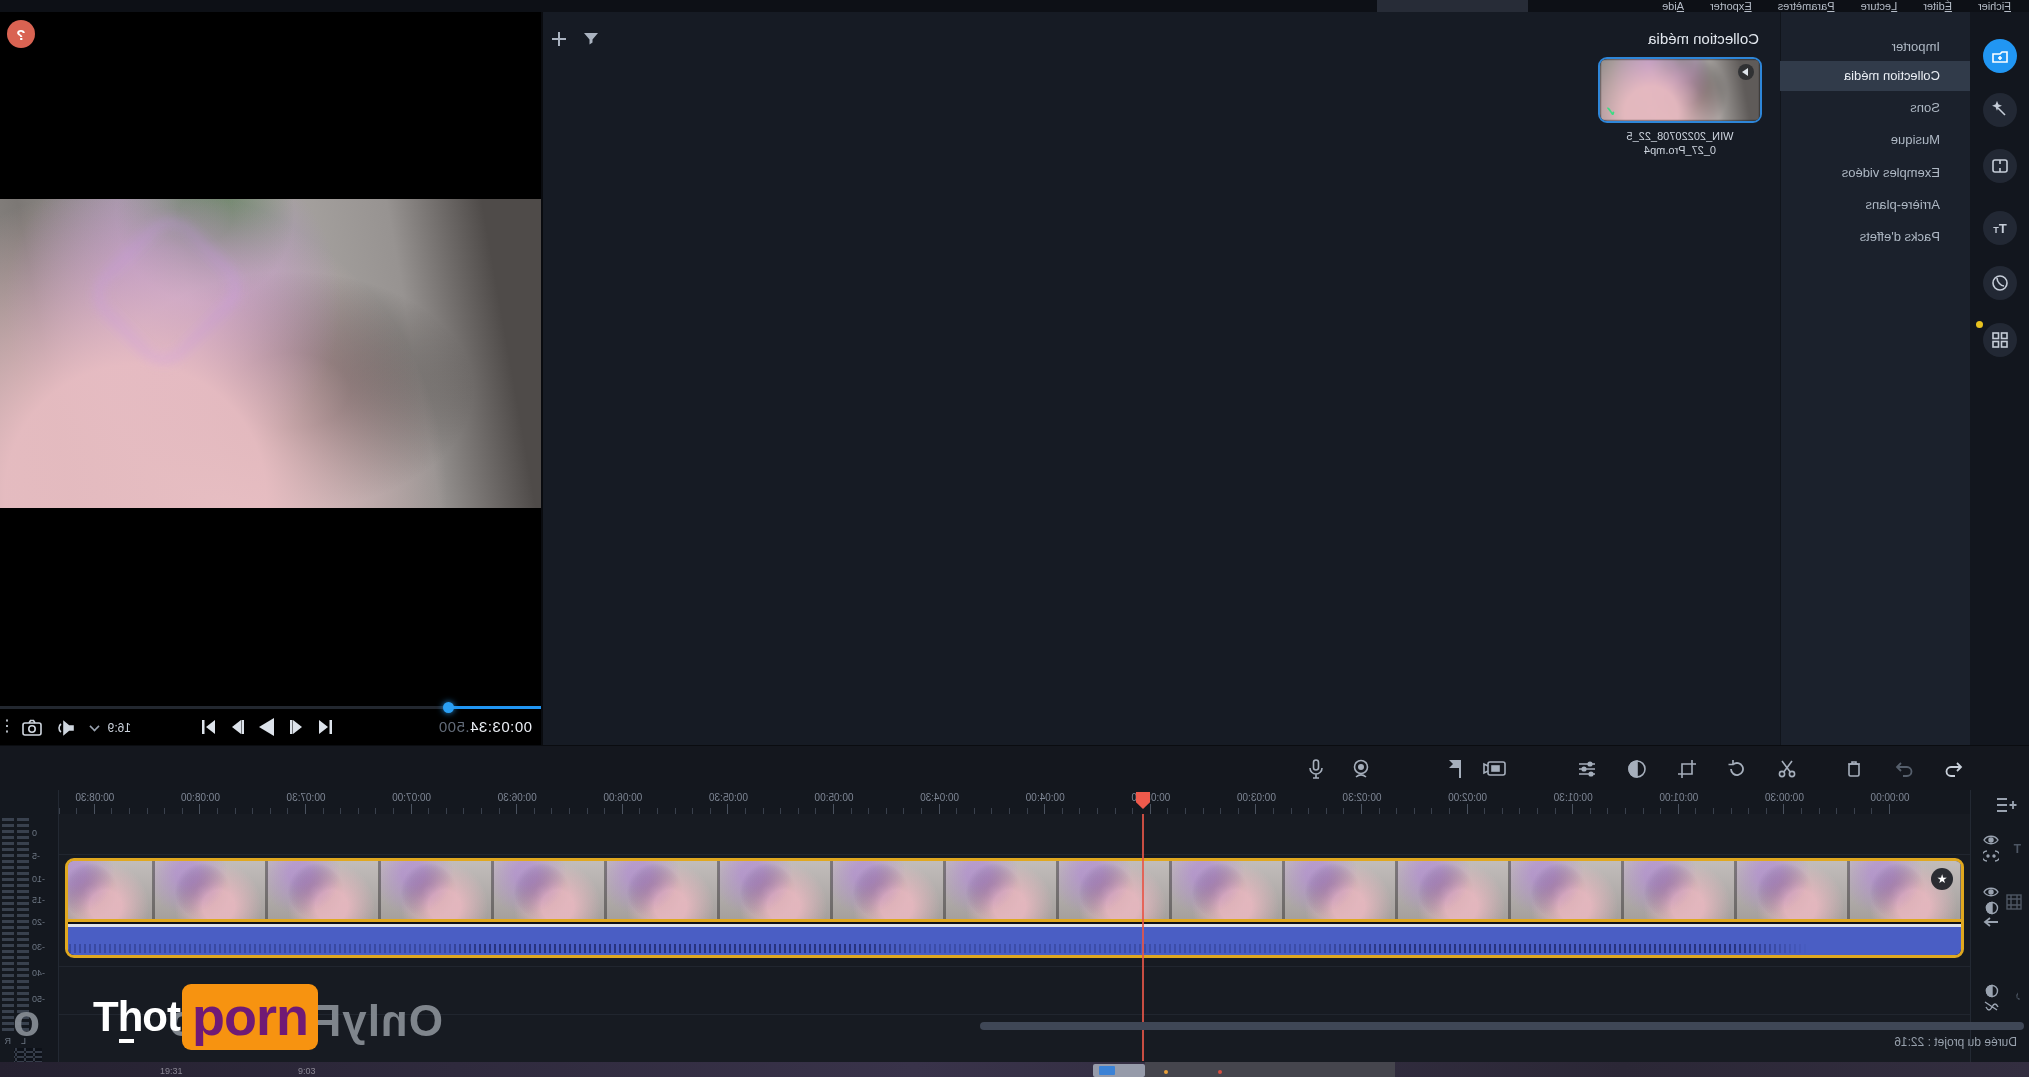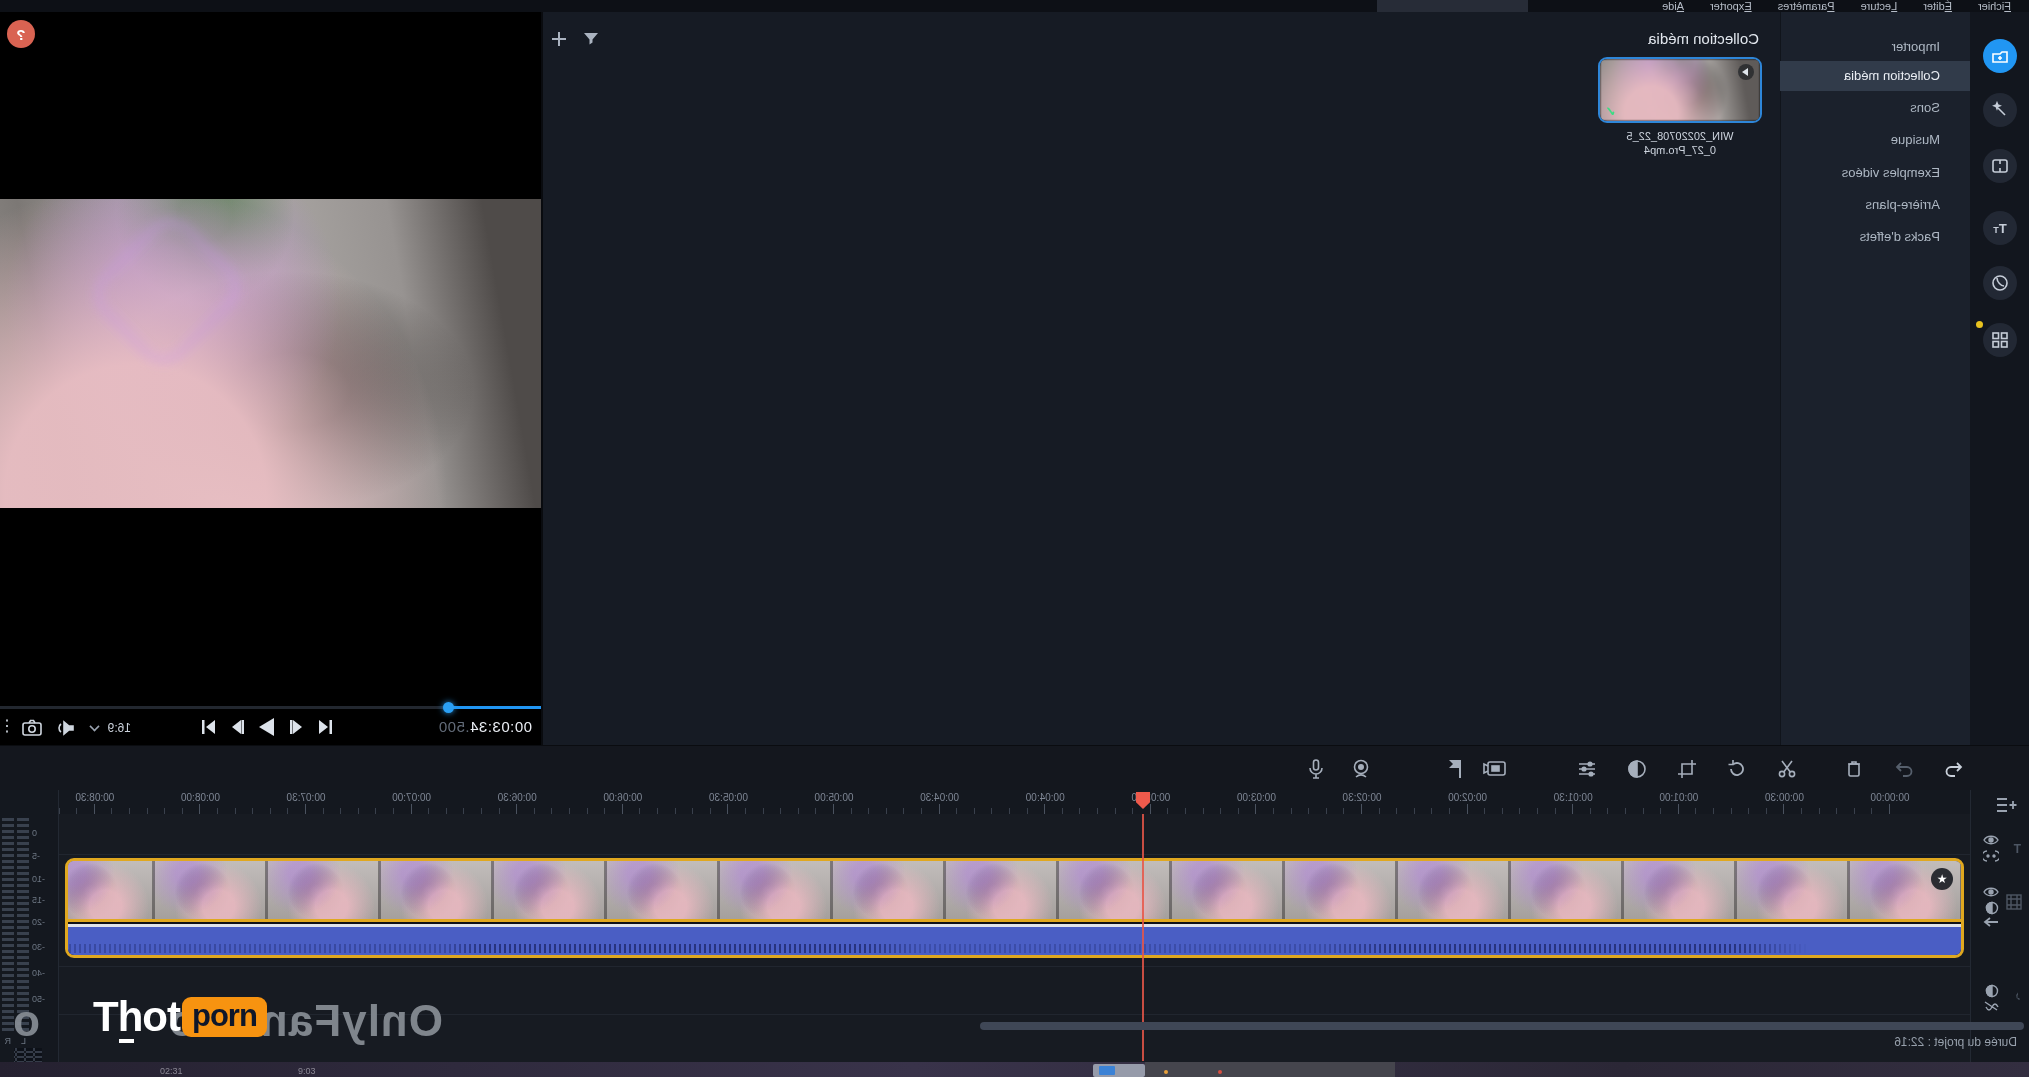--- a/index.html
+++ b/index.html
@@ -133,21 +133,21 @@
 
   
   .site-mark { position:absolute; top:996px; font-size:44px; font-weight:700; color:#888e96; opacity:.92; letter-spacing:1px; white-space:nowrap; }
 
   
   .overlay { position:absolute; inset:0; pointer-events:none; }
   .brand { position:absolute; left:93px; top:991px; display:flex; align-items:center; height:52px; }
   .brand-white { font-size:42px; font-weight:800; color:#ffffff; letter-spacing:-1px; }
   .brand-underscore { position:absolute; left:26px; top:48px; width:15px; height:4px; background:#fff; }
   .brand-box { margin-left:2px; background:#f79310; border-radius:9px; padding:1px 10px 3px 10px; }
-  .brand-box span { font-size:31px; font-weight:800; color:#0f172a; letter-spacing:-1px; }
+  .brand-box span { font-size:54px; font-weight:800; color:#701a75; letter-spacing:-1px; }
   .bottom-strip { position:absolute; left:0; top:1062px; width:2029px; height:15px;
     background:linear-gradient(90deg, #252130, #39334a 45%, #2b2736 80%, #332e40); }
   .strip-time { position:absolute; top:1066px; font-size:9px; color:#8a8794; }
   .strip-box { position:absolute; left:1093px; top:1064px; width:52px; height:13px; background:#969baa; border-radius:2px; }
   .strip-box i { position:absolute; left:6px; top:2px; width:16px; height:9px; background:#3b82d6; border-radius:1px; }
   .strip-panel { position:absolute; left:1145px; top:1062px; width:250px; height:15px; background:#45454d; }
   .strip-dot { position:absolute; top:1070px; width:4px; height:4px; border-radius:50%; }
 
   svg { display:block; }
 </style>
@@ -507,21 +507,21 @@
   <div class="site-mark" style="left:1989px">o</div>
 </div>
 
 <div class="overlay">
   <div class="brand">
     <span class="brand-white">Thot</span>
     <span class="brand-underscore"></span>
     <span class="brand-box"><span>porn</span></span>
   </div>
   <div class="bottom-strip"></div>
-  <span class="strip-time" style="left:160px">02:31</span>
+  <span class="strip-time" style="left:160px">19:31</span>
   <span class="strip-time" style="left:298px">9:03</span>
   <div class="strip-panel"></div>
   <div class="strip-box">
         <i></i>
       </div>
   <span class="strip-dot" style="left:1164px; background:#e8a13c"></span>
   <span class="strip-dot" style="left:1218px; background:#d84f40"></span>
 </div>
 </div>
 

